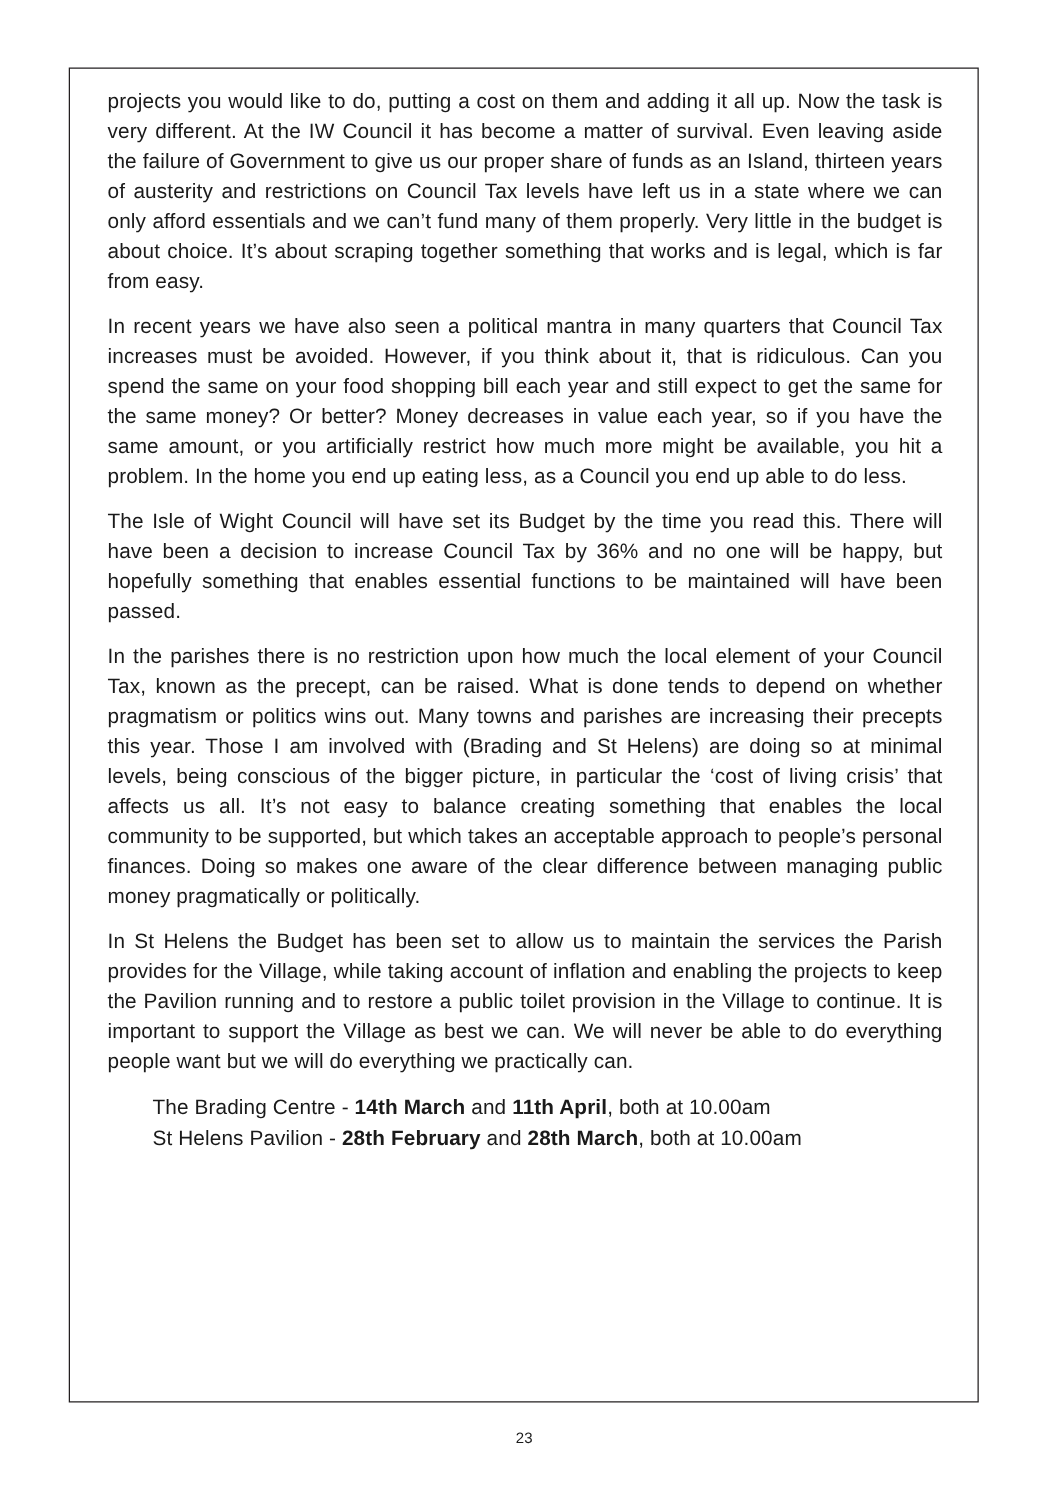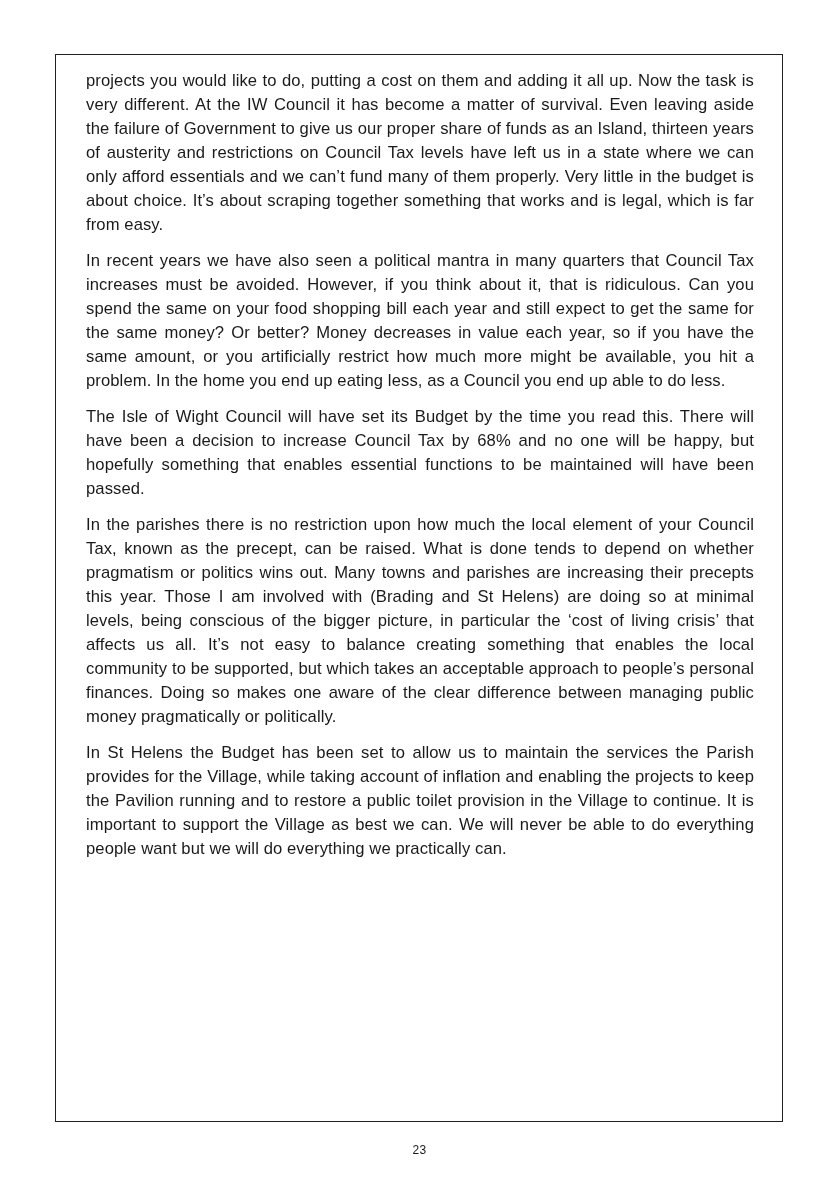--- a/index.html
+++ b/index.html
@@ -83,27 +83,29 @@
 <body>
 
 <div id="page">
 
   <div id="content-frame">
 
     <div id="article">
 
       <p class="body-para">projects you would like to do, putting a cost on them and adding it all up. Now the task is very different. At the IW Council it has become a matter of survival. Even leaving aside the failure of Government to give us our proper share of funds as an Island, thirteen years of austerity and restrictions on Council Tax levels have left us in a state where we can only afford essentials and we can’t fund many of them properly. Very little in the budget is about choice. It’s about scraping together something that works and is legal, which is far from easy.</p>
       <p class="body-para">In recent years we have also seen a political mantra in many quarters that Council Tax increases must be avoided. However, if you think about it, that is ridiculous. Can you spend the same on your food shopping bill each year and still expect to get the same for the same money? Or better? Money decreases in value each year, so if you have the same amount, or you artificially restrict how much more might be available, you hit a problem. In the home you end up eating less, as a Council you end up able to do less.</p>
-      <p class="body-para">The Isle of Wight Council will have set its Budget by the time you read this. There will have been a decision to increase Council Tax by 68% and no one will be happy, but hopefully something that enables essential functions to be maintained will have been passed.</p>
+      <p class="body-para">The Isle of Wight Council will have set its Budget by the time you read this. There will have been a decision to increase Council Tax by 36% and no one will be happy, but hopefully something that enables essential functions to be maintained will have been passed.</p>
       <p class="body-para">In the parishes there is no restriction upon how much the local element of your Council Tax, known as the precept, can be raised. What is done tends to depend on whether pragmatism or politics wins out. Many towns and parishes are increasing their precepts this year. Those I am involved with (Brading and St Helens) are doing so at minimal levels, being conscious of the bigger picture, in particular the ‘cost of living crisis’ that affects us all. It’s not easy to balance creating something that enables the local community to be supported, but which takes an acceptable approach to people’s personal finances. Doing so makes one aware of the clear difference between managing public money pragmatically or politically.</p>
       <p class="body-para">In St Helens the Budget has been set to allow us to maintain the services the Parish provides for the Village, while taking account of inflation and enabling the projects to keep the Pavilion running and to restore a public toilet provision in the Village to continue. It is important to support the Village as best we can. We will never be able to do everything people want but we will do everything we practically can.</p>
 
       <div class="surgery-list">
 
+        <div class="surgery-line"><span>The Brading Centre -  </span><span class="date">14th March</span><span> and </span><span class="date">11th April</span><span>, both at 10.00am</span></div>
 
+        <div class="surgery-line"><span>St Helens Pavilion - </span><span class="date">28th February</span><span> and </span><span class="date">28th March</span><span>, both at 10.00am</span></div>
 
       </div>
 
     </div>
 
   </div>
 
   <div id="page-number">23</div>
 
 </div>

